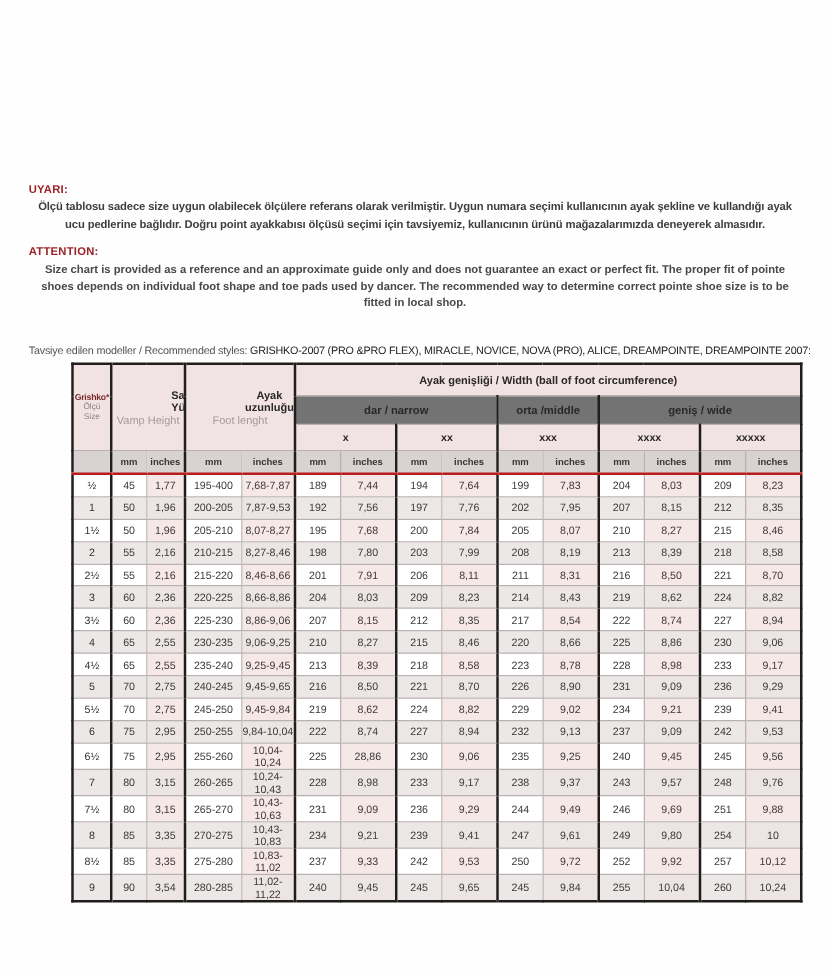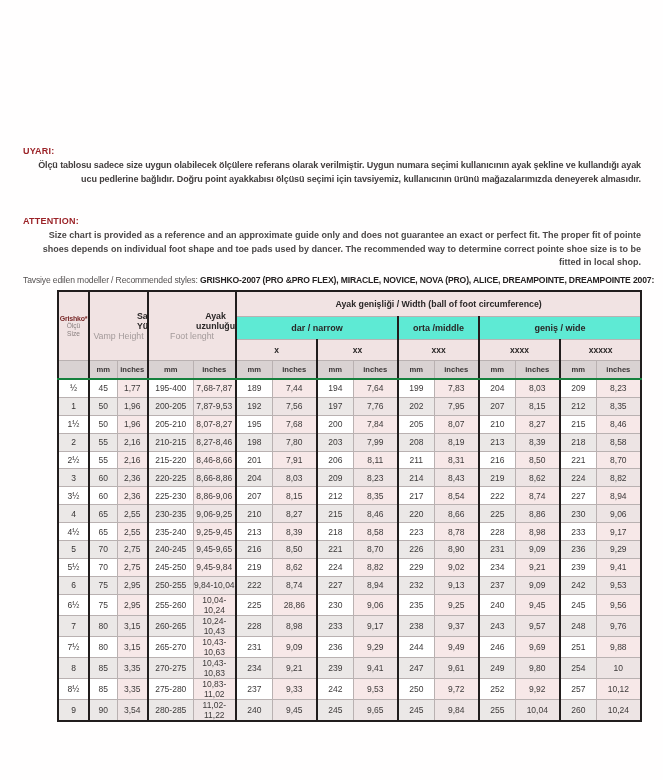--- a/index.html
+++ b/index.html
@@ -3,45 +3,45 @@
 <meta charset="utf-8">
 <style>
   html,body{margin:0;padding:0;background:#ffffff;}
   .page{
     position:relative;width:663px;height:780px;background:#fffefe;overflow:hidden;
     font-family:"Liberation Sans","DejaVu Sans",sans-serif;color:#3d3a3a;
   }
   
   .notice{position:absolute;left:23px;width:618px;}
   .notice-title{font-size:9px;font-weight:700;letter-spacing:.2px;color:#9b2227;}
-  .notice-body{font-size:9px;line-height:13.5px;color:#413d3d;text-align:right;}
+  .notice-body{font-size:9px;line-height:13.5px;color:#413d3d;text-align:center;}
   .notice-tr{top:146px;}
   .notice-tr .notice-body{font-weight:700;margin-top:3px;letter-spacing:-0.1px;}
-  .notice-en{top:216px;}
+  .notice-en{top:196px;}
   .notice-en .notice-body{font-weight:700;margin-top:3px;color:#4a4747;}
   
   .section-head{position:absolute;left:23px;top:262px;font-size:9.5px;font-weight:700;color:#232020;letter-spacing:-0.1px;}
   .styles-line{position:absolute;left:23px;top:275px;font-size:8.6px;color:#555151;white-space:nowrap;letter-spacing:-0.15px;}
-  .styles-line .styles-value{font-weight:700;color:#242121;}
+  .styles-line .styles-value{font-weight:400;color:#242121;}
   
   table.size-chart{
     position:absolute;left:57px;top:290px;width:583px;
     border-collapse:collapse;table-layout:fixed;
     border:2px solid #211d1d;font-size:8.5px;
   }
   .size-chart th,.size-chart td{
     border:1px solid #b9b1b1;text-align:center;vertical-align:middle;
     padding:0;color:#3d3a3a;font-weight:400;overflow:hidden;
   }
   .size-chart .bl{border-left:2px solid #211d1d;}
   
   .hrowA th{background:#f1e3e3;height:24px;}
-  .hrowB th{background:#5eead4;height:22px;font-size:9px;font-weight:700;color:#2a2727;}
+  .hrowB th{background:#737373;height:22px;font-size:9px;font-weight:700;color:#2a2727;}
   .hrowC th{background:#f1e3e3;height:20px;font-size:8.5px;font-weight:700;color:#2a2727;}
-  .units-row td{background:#d9d2d2;height:17px;font-size:7.6px;font-weight:700;color:#3a3636;border-bottom:2px solid #15803d;}
+  .units-row td{background:#d9d2d2;height:17px;font-size:7.6px;font-weight:700;color:#3a3636;border-bottom:2px solid #b91c1c;}
   th.size-head{background:#f1e3e3;}
   th.size-head .gr{font-size:7px;font-weight:700;color:#7a2a2a;letter-spacing:-0.2px;}
   th.size-head .gr-sub{font-size:6.6px;color:#8a8080;line-height:7.5px;}
   th.big-head .tr{font-size:8.8px;font-weight:700;color:#2a2727;line-height:10px;padding-left:47px;}
   th.big-head .en{font-size:8.8px;font-weight:400;color:#a39a9a;line-height:10px;}
   th.width-title{font-size:8.8px;font-weight:700;color:#2a2727;}
   
   .size-chart tbody td{height:16.9px;}
   .row-pink td{background:#ffffff;}
   .row-pink td.inch{background:#f7e8e8;}

